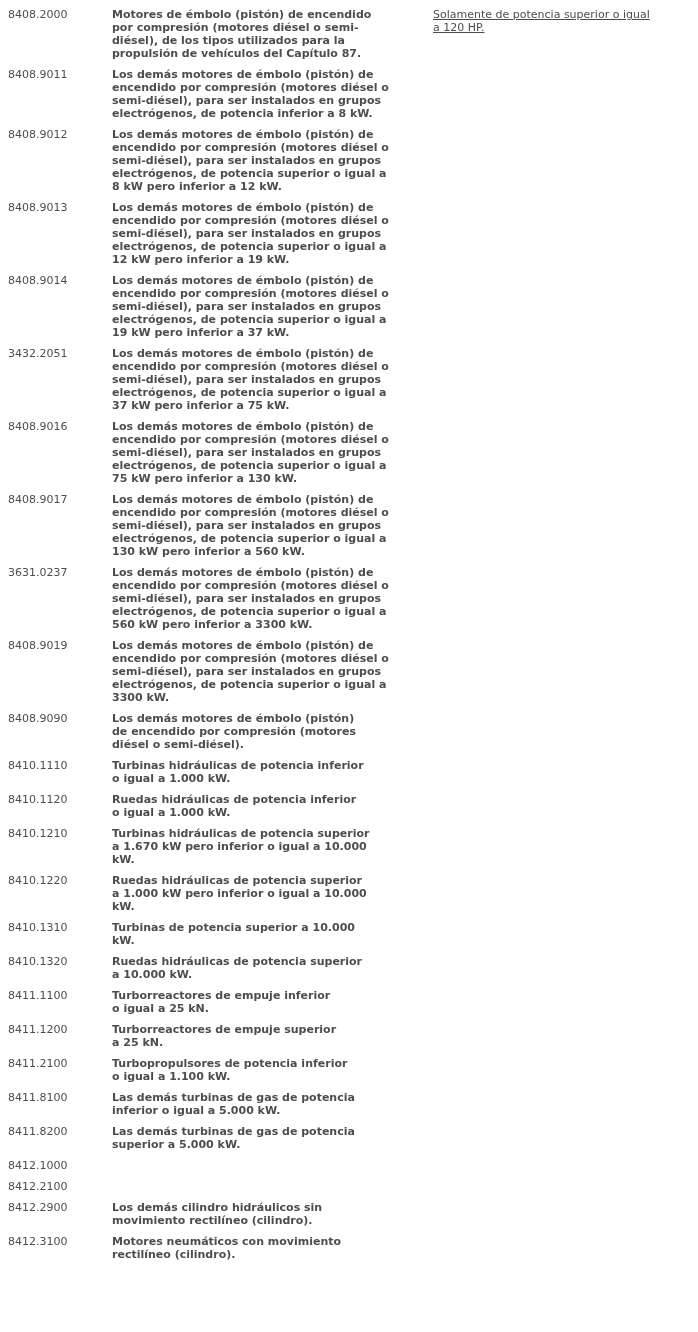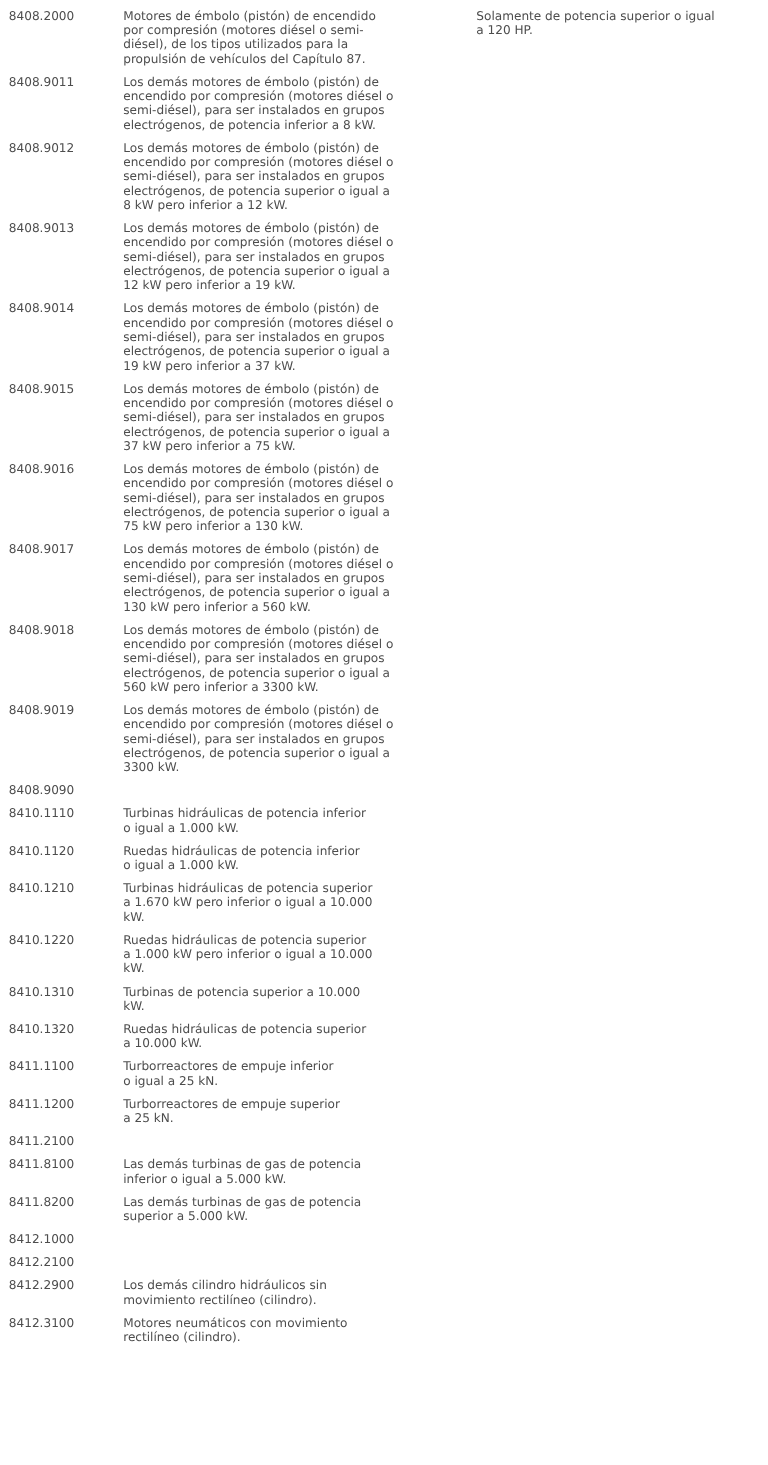--- a/index.html
+++ b/index.html
@@ -27,23 +27,25 @@
     align-items: start;
   }
   .cell {
     white-space: pre-line;
   }
   .cell.code {
     padding-right: 10px;
   }
   .cell.desc {
     padding-right: 12px;
+    font-weight: bold;
   }
   .cell.note {
     padding-right: 6px;
+    text-decoration: underline;
   }
 </style>
 </head>
 <body>
 
 <div class="doc">
   <div>
 
       <div class="row">
         <div class="cell code">8408.2000</div>
@@ -88,21 +90,21 @@
         <div class="cell code">8408.9014</div>
         <div class="cell desc">Los demás motores de émbolo (pistón) de
 encendido por compresión (motores diésel o
 semi-diésel), para ser instalados en grupos
 electrógenos, de potencia superior o igual a
 19 kW pero inferior a 37 kW.</div>
         <div class="cell note"></div>
       </div>
 
       <div class="row">
-        <div class="cell code">8408.9015</div>
+        <div class="cell code">3432.2051</div>
         <div class="cell desc">Los demás motores de émbolo (pistón) de
 encendido por compresión (motores diésel o
 semi-diésel), para ser instalados en grupos
 electrógenos, de potencia superior o igual a
 37 kW pero inferior a 75 kW.</div>
         <div class="cell note"></div>
       </div>
 
       <div class="row">
         <div class="cell code">8408.9016</div>
@@ -118,41 +120,44 @@
         <div class="cell code">8408.9017</div>
         <div class="cell desc">Los demás motores de émbolo (pistón) de
 encendido por compresión (motores diésel o
 semi-diésel), para ser instalados en grupos
 electrógenos, de potencia superior o igual a
 130 kW pero inferior a 560 kW.</div>
         <div class="cell note"></div>
       </div>
 
       <div class="row">
-        <div class="cell code">8408.9018</div>
+        <div class="cell code">3631.0237</div>
         <div class="cell desc">Los demás motores de émbolo (pistón) de
 encendido por compresión (motores diésel o
 semi-diésel), para ser instalados en grupos
 electrógenos, de potencia superior o igual a
 560 kW pero inferior a 3300 kW.</div>
         <div class="cell note"></div>
       </div>
 
       <div class="row">
         <div class="cell code">8408.9019</div>
         <div class="cell desc">Los demás motores de émbolo (pistón) de
 encendido por compresión (motores diésel o
 semi-diésel), para ser instalados en grupos
 electrógenos, de potencia superior o igual a
 3300 kW.</div>
         <div class="cell note"></div>
       </div>
 
       <div class="row">
         <div class="cell code">8408.9090</div>
+        <div class="cell desc">Los demás motores de émbolo (pistón)
+de encendido por compresión (motores
+diésel o semi-diésel).</div>
         <div class="cell note"></div>
       </div>
 
       <div class="row">
         <div class="cell code">8410.1110</div>
         <div class="cell desc">Turbinas hidráulicas de potencia inferior
 o igual a 1.000 kW.</div>
         <div class="cell note"></div>
       </div>
 
@@ -202,20 +207,22 @@
 
       <div class="row">
         <div class="cell code">8411.1200</div>
         <div class="cell desc">Turborreactores de empuje superior
 a 25 kN.</div>
         <div class="cell note"></div>
       </div>
 
       <div class="row">
         <div class="cell code">8411.2100</div>
+        <div class="cell desc">Turbopropulsores de potencia inferior
+o igual a 1.100 kW.</div>
         <div class="cell note"></div>
       </div>
 
 
       <div class="row">
         <div class="cell code">8411.8100</div>
         <div class="cell desc">Las demás turbinas de gas de potencia
 inferior o igual a 5.000 kW.</div>
         <div class="cell note"></div>
       </div>

